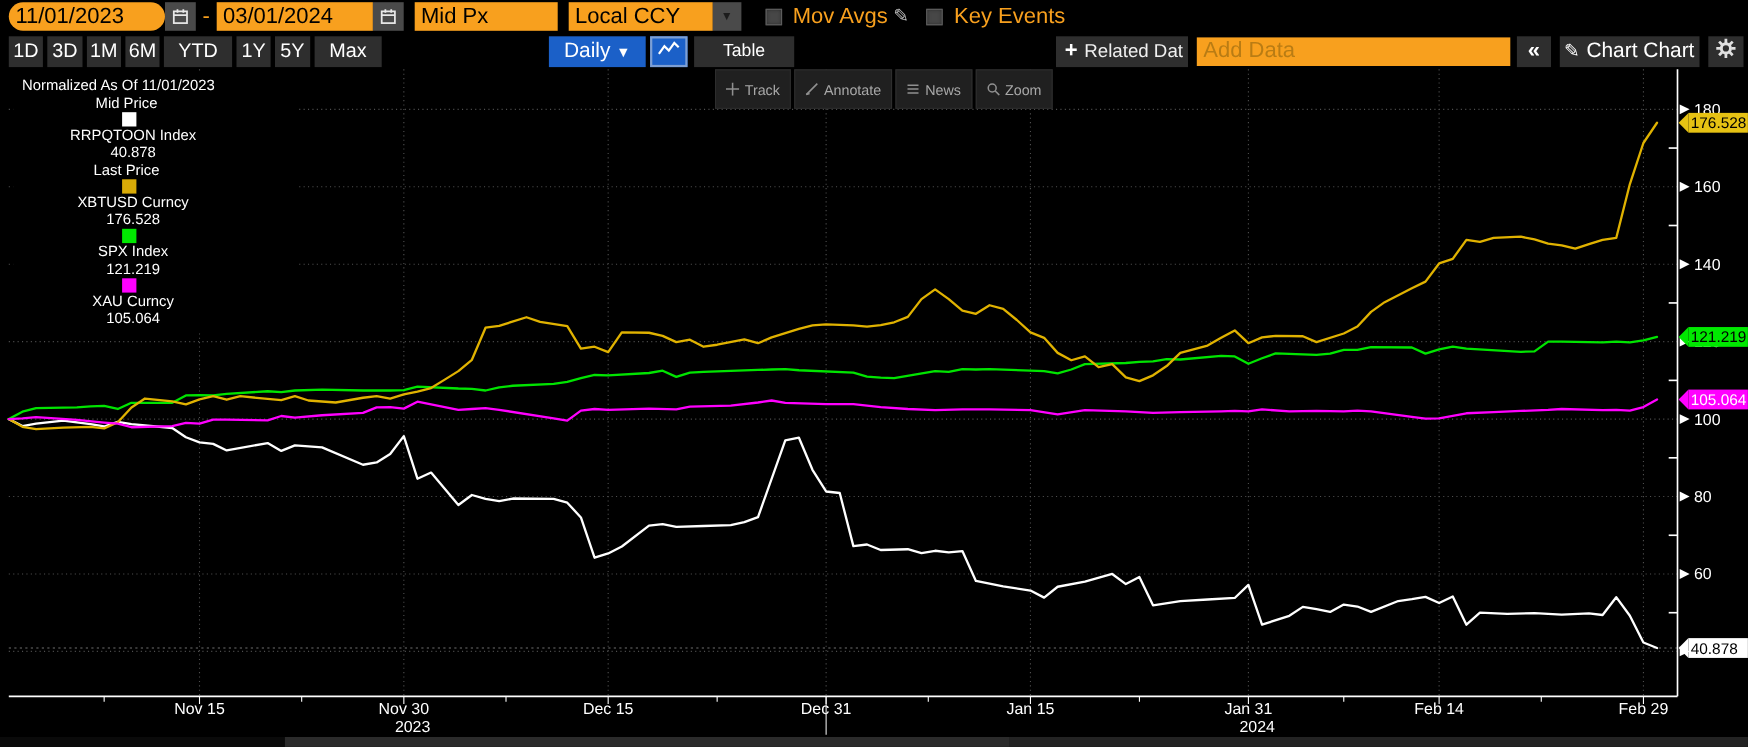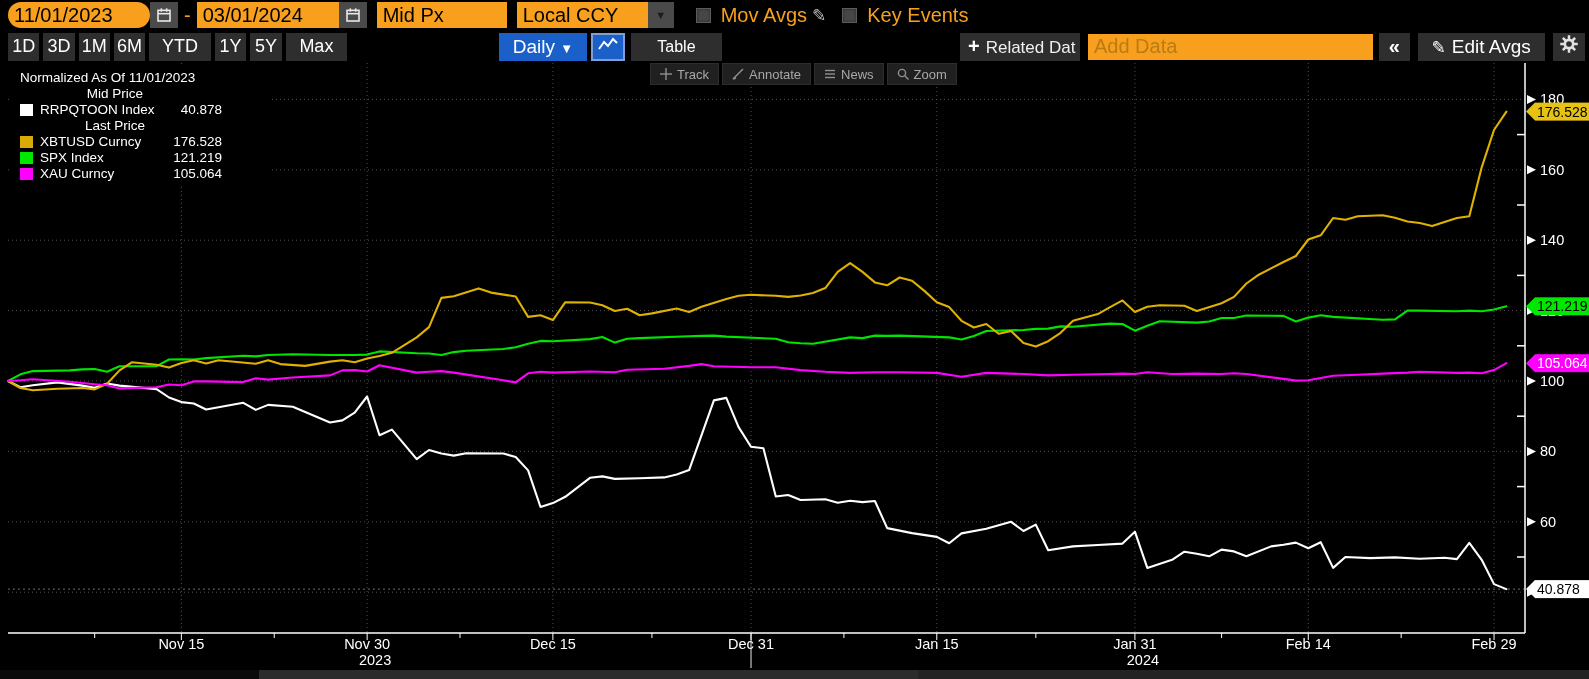--- a/index.html
+++ b/index.html
@@ -36,28 +36,28 @@
   #add-data { width:300px; margin-left:4px; }
   #add-data::placeholder { color:#b97c14; opacity:1; }
   #collapse-btn { width:32px; margin-left:6px; font-size:20px; font-weight:bold; }
   #edit-btn { width:134px; margin-left:4px; font-size:19px; white-space:nowrap; }
   #edit-btn .pencil { color:#fff; margin-right:6px; }
   #gear-btn { width:34px; margin-left:4px; }
 
   
   #trackbar { position:absolute; left:650px; top:63px; display:flex; gap:3px; z-index:5; }
   .tbtn { background:#202020; border:1px solid #2d2d2d; color:#a8a8a8; font-size:13px;
-          height:22px; display:flex; align-items:center; gap:5px; padding:0 9px; cursor:pointer; }
+          height:36px; display:flex; align-items:center; gap:5px; padding:0 9px; cursor:pointer; }
   .tbtn svg { stroke:#909090; fill:none; stroke-width:1.4; }
 
   
   #legend { position:absolute; left:12px; top:66px; width:258px; background:#000;
             color:#fff; font-size:13.5px; z-index:4; padding:4px 8px 5px 8px; line-height:16px; }
   .lg-center { text-align:center; padding-right:52px; }
-  .lg-row { display:flex; align-items:center; padding-right:40px; }
+  .lg-row { display:flex; align-items:center; padding-right:40px;flex-direction:column; }
   .swatch { width:13px; height:12px; margin-right:7px; flex:0 0 13px; }
   .lg-name { flex:1; }
   .lg-val { text-align:right; }
 
   
   .strip { position:absolute; top:670px; height:9px; }
 
   svg text { font-family:"Liberation Sans","DejaVu Sans",sans-serif; }
 </style>
 </head>
@@ -207,21 +207,21 @@
         <polyline points="2,13 7,6 11,10 16,3 20,7"></polyline>
       </svg>
   </button>
   <button class="rbtn" id="table-btn">Table</button>
   <button class="rbtn" id="related-btn">
     <span class="plus">+</span><span>Related Dat</span>
   </button>
   <input class="amber-field" id="add-data" placeholder="Add Data" style="">
   <button class="rbtn" id="collapse-btn">«</button>
   <button class="rbtn" id="edit-btn">
-    <span class="pencil">✎</span><span>Edit Avgs</span>
+    <span class="pencil">✎</span><span>Chart Chart</span>
   </button>
   <button class="rbtn" id="gear-btn">
     <svg width="20" height="20" viewBox="0 0 24 24" fill="none" stroke="#e0e0e0">
         <circle cx="12" cy="12" r="5" stroke-width="3.2"></circle>
         <g stroke-width="3">
           <line x1="12" y1="1.5" x2="12" y2="6"></line>
           <line x1="12" y1="18" x2="12" y2="22.5"></line>
           <line x1="1.5" y1="12" x2="6" y2="12"></line>
           <line x1="18" y1="12" x2="22.5" y2="12"></line>
           <line x1="4.6" y1="4.6" x2="7.8" y2="7.8"></line>

